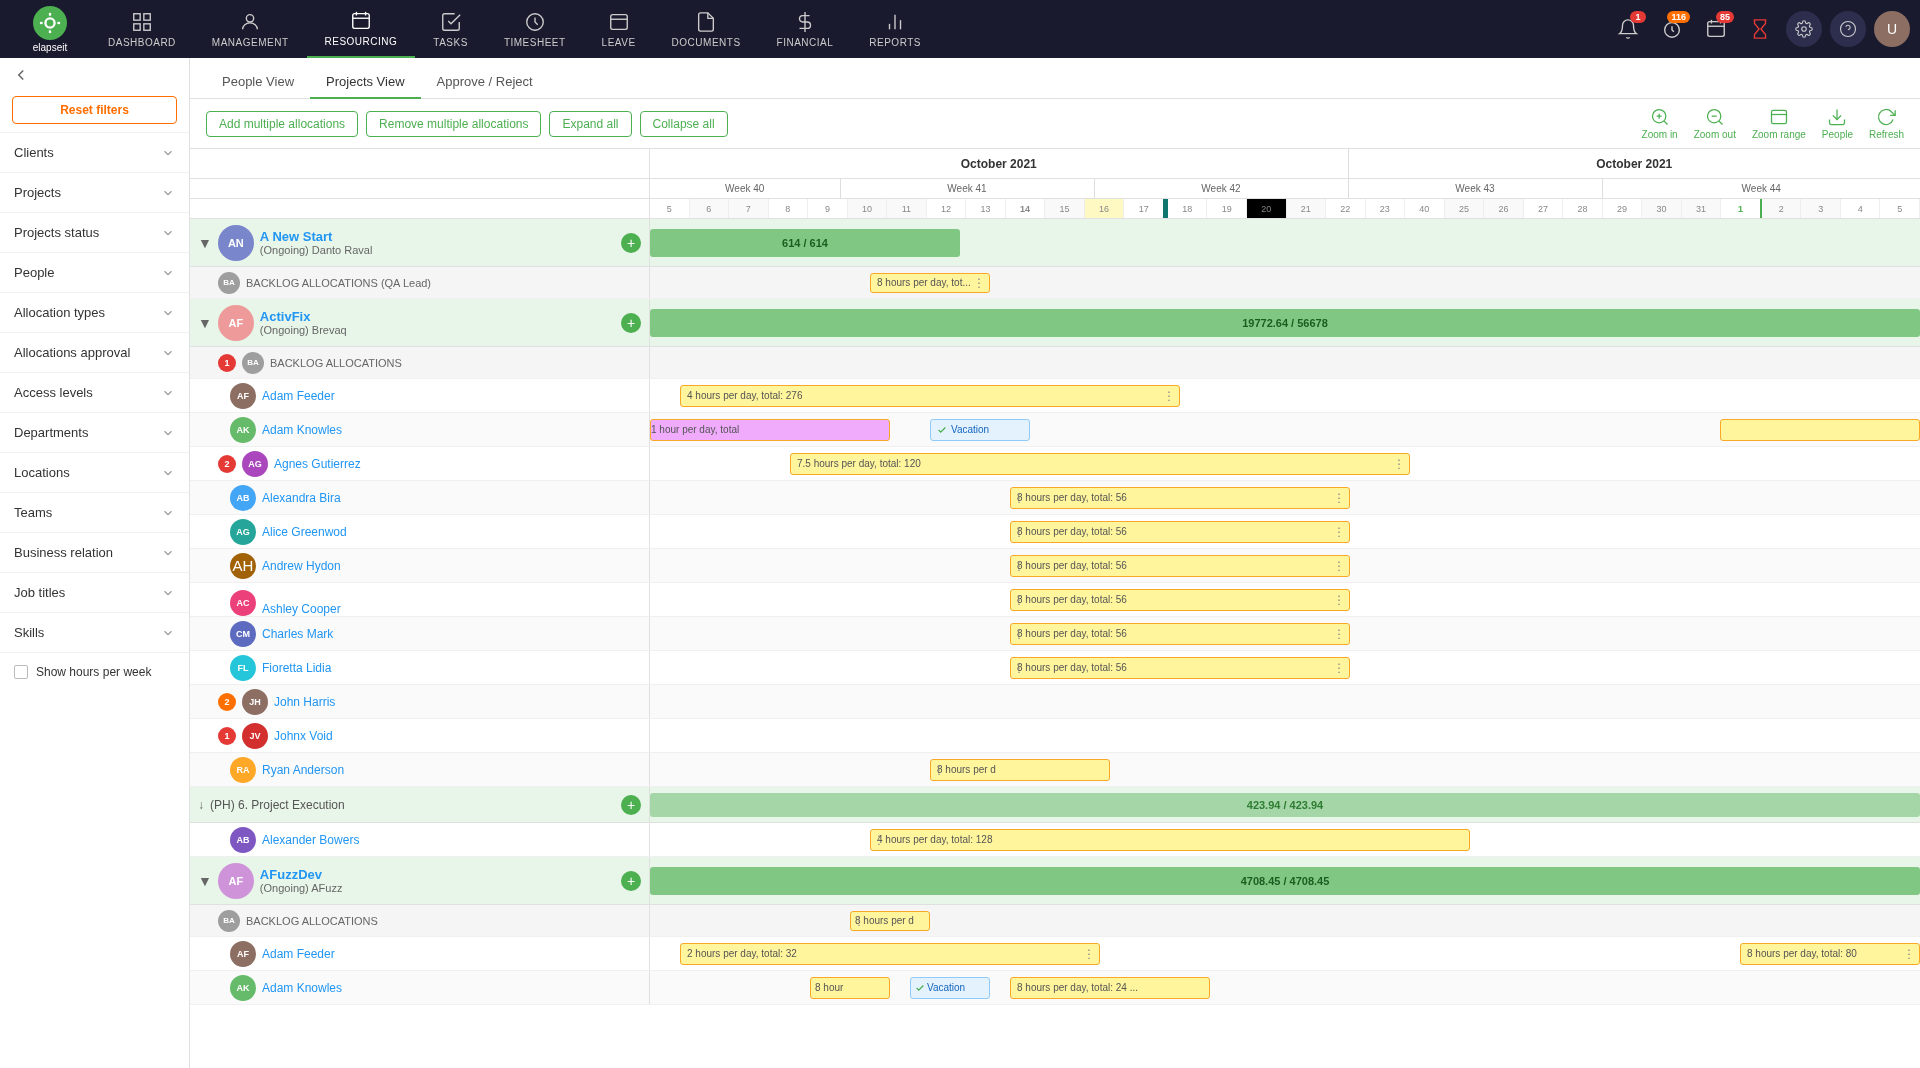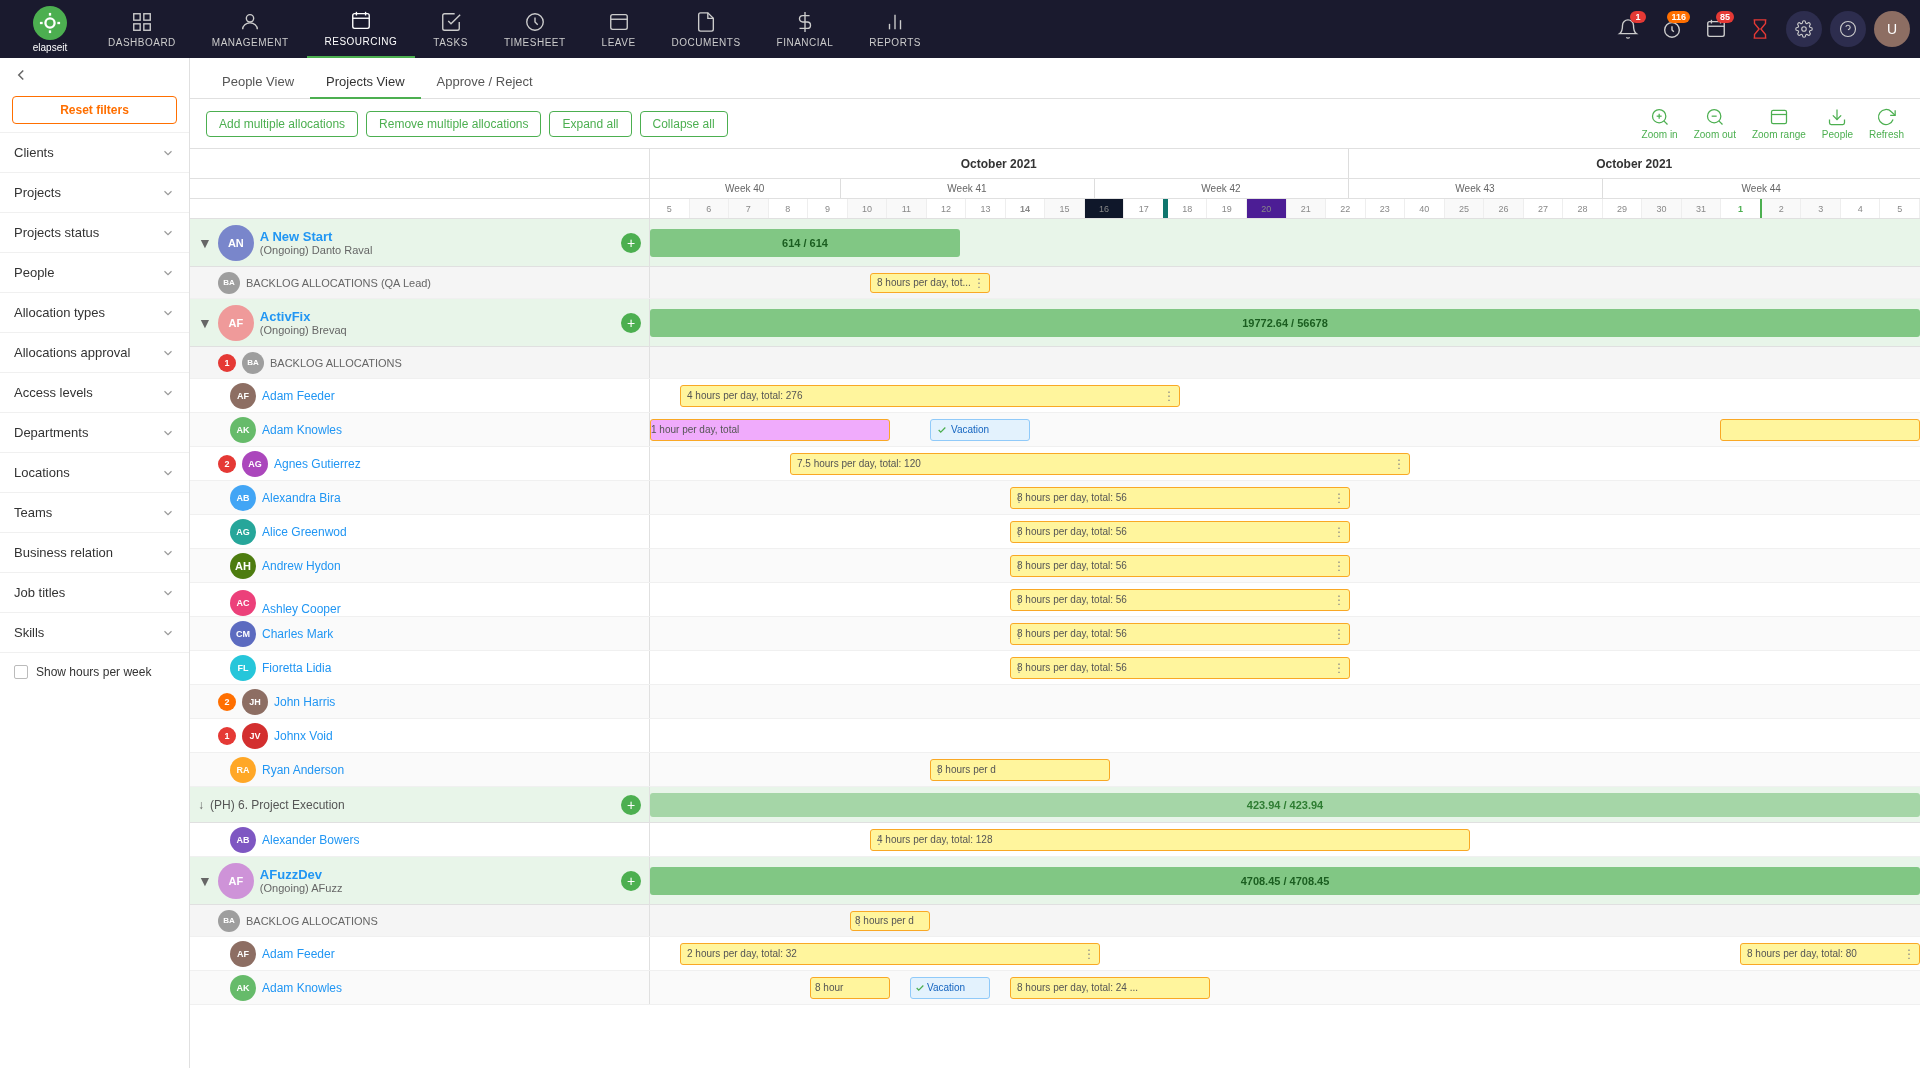--- a/index.html
+++ b/index.html
@@ -424,25 +424,25 @@
             <div style="flex:1; display:flex; align-items:center; justify-content:center; font-size:9px; color:#888; border-right:1px solid #eee; background:#f9f9f9;">6</div>
             <div style="flex:1; display:flex; align-items:center; justify-content:center; font-size:9px; color:#888; border-right:1px solid #eee; background:#f9f9f9;">7</div>
             <div style="flex:1; display:flex; align-items:center; justify-content:center; font-size:9px; color:#888; border-right:1px solid #eee;">8</div>
             <div style="flex:1; display:flex; align-items:center; justify-content:center; font-size:9px; color:#888; border-right:1px solid #eee;">9</div>
             <div style="flex:1; display:flex; align-items:center; justify-content:center; font-size:9px; color:#888; border-right:1px solid #eee; background:#f9f9f9;">10</div>
             <div style="flex:1; display:flex; align-items:center; justify-content:center; font-size:9px; color:#888; border-right:1px solid #eee; background:#f9f9f9;">11</div>
             <div style="flex:1; display:flex; align-items:center; justify-content:center; font-size:9px; color:#888; border-right:1px solid #eee;">12</div>
             <div style="flex:1; display:flex; align-items:center; justify-content:center; font-size:9px; color:#888; border-right:1px solid #eee;">13</div>
             <div style="flex:1; display:flex; align-items:center; justify-content:center; font-size:9px; color:#888; border-right:1px solid #eee;font-weight:bold;">14</div>
             <div style="flex:1; display:flex; align-items:center; justify-content:center; font-size:9px; color:#888; border-right:1px solid #eee; background:#f9f9f9;">15</div>
-            <div style="flex:1; display:flex; align-items:center; justify-content:center; font-size:9px; color:#888; border-right:1px solid #eee; background:#0f172a;">16</div>
+            <div style="flex:1; display:flex; align-items:center; justify-content:center; font-size:9px; color:#888; border-right:1px solid #eee; background:#fef9c3;">16</div>
             <div style="flex:1; display:flex; align-items:center; justify-content:center; font-size:9px; color:#888; border-right:5px solid #0f766e;">17</div>
             <div style="flex:1; display:flex; align-items:center; justify-content:center; font-size:9px; color:#888; border-right:1px solid #eee;">18</div>
             <div style="flex:1; display:flex; align-items:center; justify-content:center; font-size:9px; color:#888; border-right:1px solid #eee;">19</div>
-            <div style="flex:1; display:flex; align-items:center; justify-content:center; font-size:9px; color:#888; border-right:1px solid #eee; background:#4c1d95;">20</div>
+            <div style="flex:1; display:flex; align-items:center; justify-content:center; font-size:9px; color:#888; border-right:1px solid #eee; background:#000000;">20</div>
             <div style="flex:1; display:flex; align-items:center; justify-content:center; font-size:9px; color:#888; border-right:1px solid #eee; background:#f9f9f9;">21</div>
             <div style="flex:1; display:flex; align-items:center; justify-content:center; font-size:9px; color:#888; border-right:1px solid #eee;">22</div>
             <div style="flex:1; display:flex; align-items:center; justify-content:center; font-size:9px; color:#888; border-right:1px solid #eee;">23</div>
             <div style="flex:1; display:flex; align-items:center; justify-content:center; font-size:9px; color:#888; border-right:1px solid #eee;">40</div>
             <div style="flex:1; display:flex; align-items:center; justify-content:center; font-size:9px; color:#888; border-right:1px solid #eee; background:#f9f9f9;">25</div>
             <div style="flex:1; display:flex; align-items:center; justify-content:center; font-size:9px; color:#888; border-right:1px solid #eee; background:#f9f9f9;">26</div>
             <div style="flex:1; display:flex; align-items:center; justify-content:center; font-size:9px; color:#888; border-right:1px solid #eee;">27</div>
             <div style="flex:1; display:flex; align-items:center; justify-content:center; font-size:9px; color:#888; border-right:1px solid #eee;">28</div>
             <div style="flex:1; display:flex; align-items:center; justify-content:center; font-size:9px; color:#888; border-right:1px solid #eee;">29</div>
             <div style="flex:1; display:flex; align-items:center; justify-content:center; font-size:9px; color:#888; border-right:1px solid #eee; background:#f9f9f9;">30</div>
@@ -577,21 +577,21 @@
             <div style="position:absolute;left:360px;top:50%;transform:translateY(-50%);height:22px;width:340px;background:#fff59d;border:1px solid #f9a825;border-radius:3px;display:flex;align-items:center;padding:0 6px;font-size:10px;color:#555;">
               <span style="position:absolute;left:2px;font-size:12px;color:#888;">⋮</span>
               8 hours per day, total: 56
               <span style="position:absolute;right:4px;font-size:12px;color:#888;">⋮</span>
             </div>
           </div>
         </div>
 
         <div style="display:flex; height:34px; border-bottom:1px solid #f0f0f0; background:#fafafa;">
           <div style="width:460px; flex-shrink:0; display:flex; align-items:center; padding:0 8px 0 40px; gap:6px; border-right:1px solid #e0e0e0;">
-            <div style="width:26px;height:26px;border-radius:50%;background:#4d7c0f;display:flex;align-items:center;justify-content:center;color:white;font-size:11px;font-weight:bold;flex-shrink:0;">AH</div>
+            <div style="width:26px;height:26px;border-radius:50%;background:#a16207;display:flex;align-items:center;justify-content:center;color:white;font-size:15px;font-weight:normal;flex-shrink:0;">AH</div>
             <span style="font-size:12px;color:#2196F3;cursor:pointer;">Andrew Hydon</span>
           </div>
           <div style="flex:1;position:relative;overflow:hidden;">
             <div style="position:absolute;left:360px;top:50%;transform:translateY(-50%);height:22px;width:340px;background:#fff59d;border:1px solid #f9a825;border-radius:3px;display:flex;align-items:center;padding:0 6px;font-size:10px;color:#555;">
               <span style="position:absolute;left:2px;font-size:12px;color:#888;">⋮</span>
               8 hours per day, total: 56
               <span style="position:absolute;right:4px;font-size:12px;color:#888;">⋮</span>
             </div>
           </div>
         </div>

